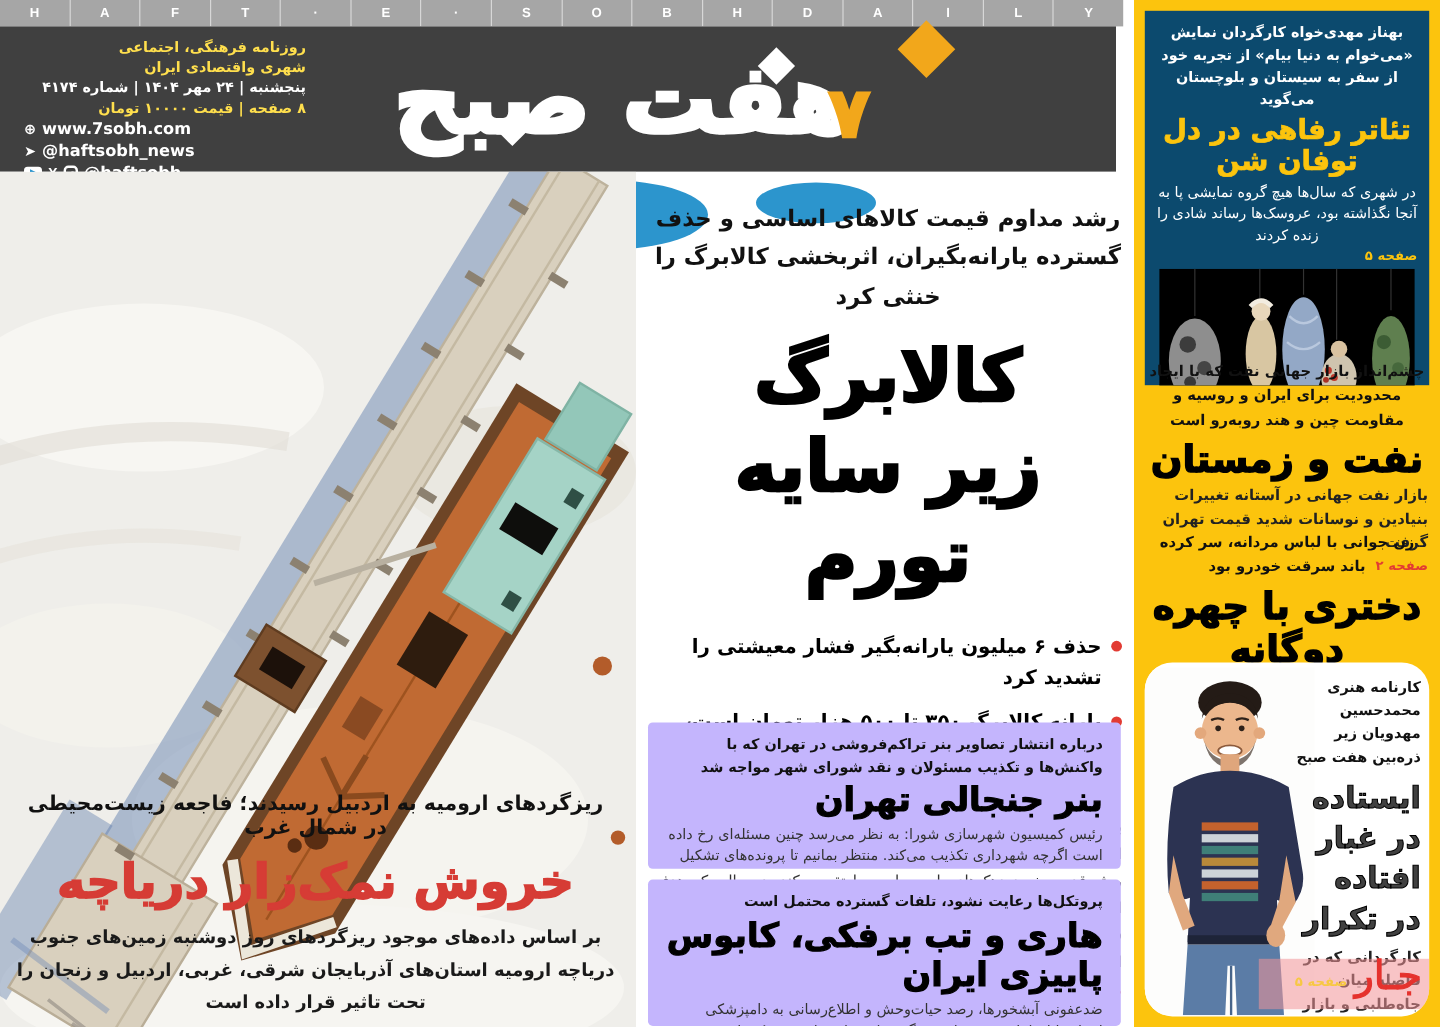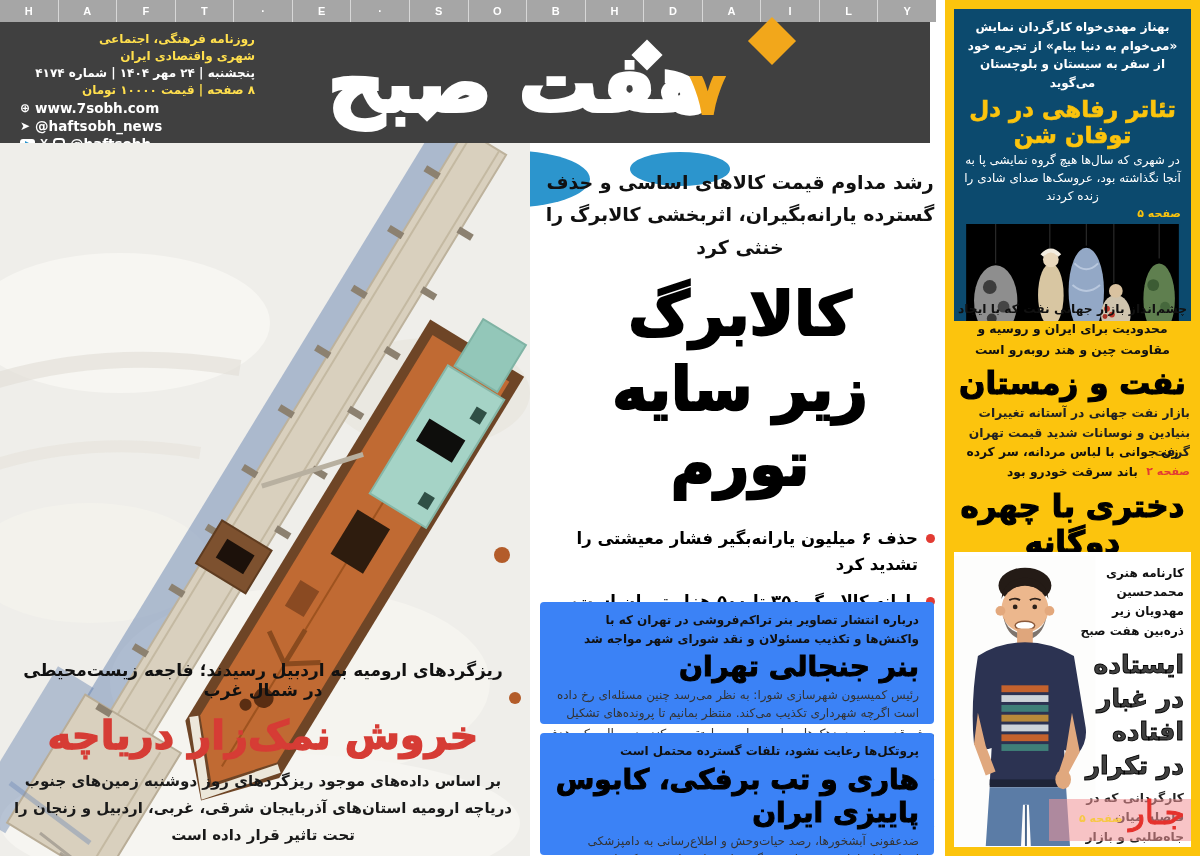--- a/index.html
+++ b/index.html
@@ -67,21 +67,21 @@
   .bullet-dot { flex:0 0 auto; width:9px; height:9px; border-radius:50%;
                 background:#e23b33; margin-top:8px; }
   .bullet-text { font-size:16.5px; font-weight:bold; line-height:1.6; color:#000; }
   #lead-body { margin-top:10px; font-size:12.6px; line-height:1.8; color:#333;
                text-align:justify; }
   .pref { color:#e23b33; font-weight:bold; font-size:12px; text-align:right;
           margin-top:4px; }
 
   
   .gray-box { position:absolute; left:540px; width:394px; height:122px;
-              background:#3b82f6; border-radius:4px; padding:9px 15px;
+              background:#c4b5fd; border-radius:4px; padding:9px 15px;
               direction:rtl; text-align:right; overflow:hidden; }
   #gray-box-1 { top:602px; }
   #gray-box-2 { top:733px; }
   .gb-kicker { font-size:12px; font-weight:bold; color:#111; line-height:1.55; }
   .gb-head { font-size:28px; font-weight:bold; color:#000; line-height:1.2;
              -webkit-text-stroke:1px #000; margin:2px 0; }
   .gb-sub { font-size:12px; color:#333; line-height:1.55; }
 
   
   #lake { position:absolute; left:12px; top:660px; width:502px; direction:rtl;
@@ -112,21 +112,21 @@
   .ycol-art .kicker { font-size:12.3px; font-weight:bold; color:#111;
         line-height:1.65; text-align:center; }
   .ycol-art .head { font-size:31px; font-weight:bold; color:#000; text-align:center;
         -webkit-text-stroke:1.2px #000; margin:5px 0 3px; }
   .ycol-art .sub { font-size:12.3px; font-weight:bold; color:#222; line-height:1.6;
         text-align:right; }
   .ycol-art .ref { color:#e23b33; font-weight:bold; font-size:11px;
         text-align:right; margin-top:2px; }
 
   #director-box { position:absolute; left:9px; right:9px; top:552px; bottom:9px;
-        background:#fff; overflow:hidden; }
+        background:#fff; overflow:hidden;border-radius:23px; }
   #man-photo { position:absolute; left:-8px; top:4px; width:152px; height:290px; }
   #director-text { position:absolute; right:7px; top:12px; width:104px;
         direction:rtl; text-align:right; }
   #director-text .kicker { font-size:12px; font-weight:bold; line-height:1.6;
         color:#111; }
   #director-text .head { font-size:25px; font-weight:bold; line-height:1.35;
         color:#404040; -webkit-text-stroke:.9px #000; margin:7px 0 6px; }
   #director-text .sub { font-size:12.3px; font-weight:bold; color:#222;
         line-height:1.6; }
   #watermark { position:absolute; right:0; bottom:6px; width:142px; height:42px;
@@ -292,21 +292,21 @@
     <div class="head">خروش نمک‌زار دریاچه</div>
     <div class="sub">بر اساس داده‌های موجود ریزگردهای روز دوشنبه زمین‌های جنوب دریاچه ارومیه استان‌های آذربایجان شرقی، غربی، اردبیل و زنجان را تحت تاثیر قرار داده است</div>
 
   </div>
 
   <div id="right-col">
 
     <div id="theater-box">
       <div class="kicker">بهناز مهدی‌خواه کارگردان نمایش «می‌خوام به دنیا بیام» از تجربه خود از سفر به سیستان و بلوچستان می‌گوید</div>
       <div class="head">تئاتر رفاهی در دل توفان شن</div>
-      <div class="sub">در شهری که سال‌ها هیچ گروه نمایشی پا به آنجا نگذاشته بود، عروسک‌ها صدای شادی را زنده کردند</div>
+      <div class="sub">در شهری که سال‌ها هیچ گروه نمایشی پا به آنجا نگذاشته بود، عروسک‌ها رساند شادی را زنده کردند</div>
       <div class="ref">صفحه ۵</div>
       <svg id="theater-photo" viewBox="0 0 216 130">
         <rect width="216" height="130" fill="#000"></rect>
         <rect y="98" width="216" height="32" fill="#0b0b0b"></rect>
         <g stroke="#333" stroke-width="1">
           <line x1="30" y1="0" x2="30" y2="40"></line>
             <line x1="85" y1="0" x2="85" y2="28"></line>
           <line x1="122" y1="0" x2="122" y2="22"></line>
             <line x1="150" y1="0" x2="150" y2="60"></line>
           <line x1="196" y1="0" x2="196" y2="35"></line>

